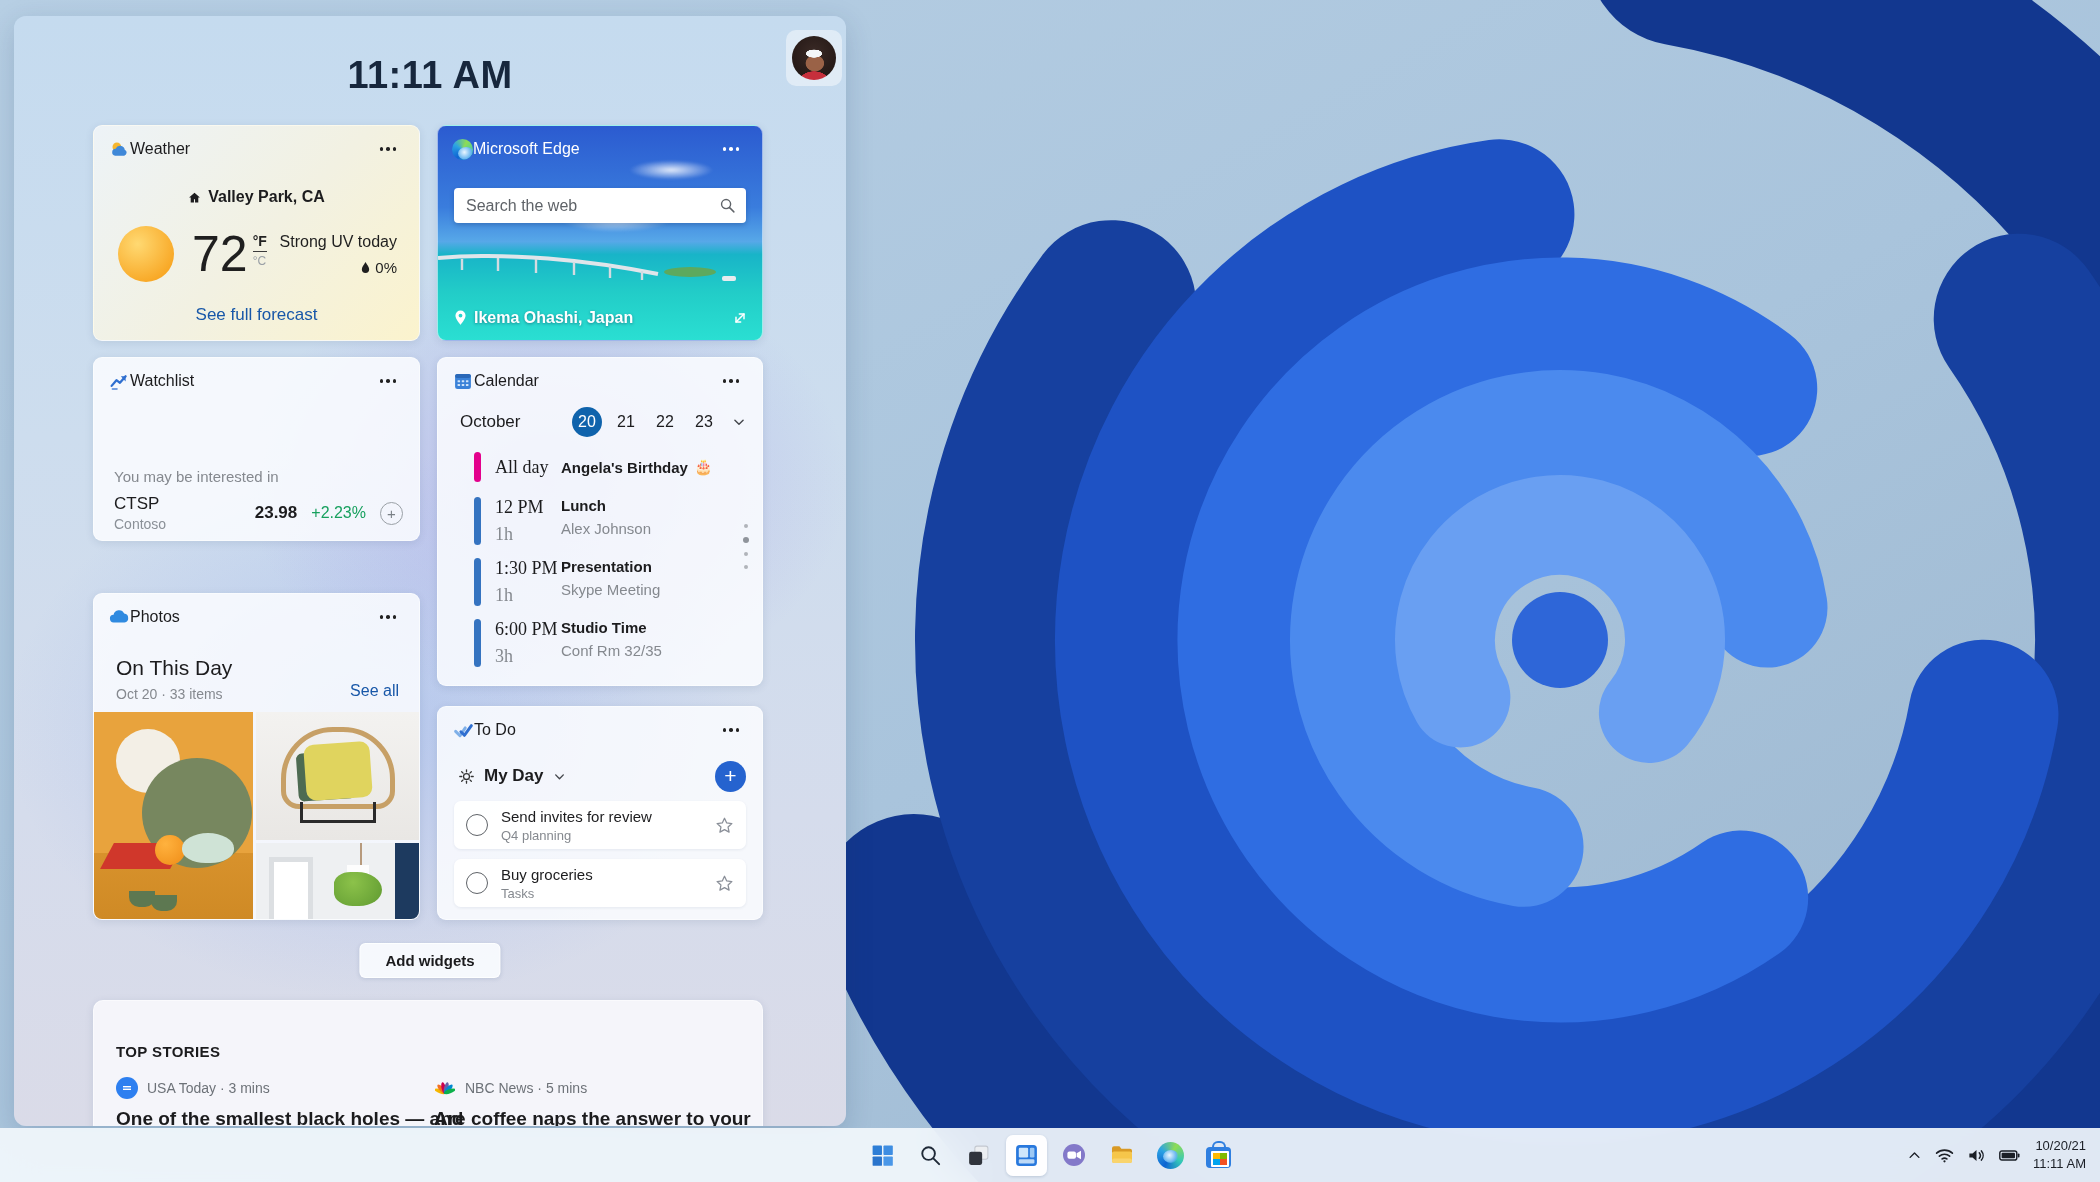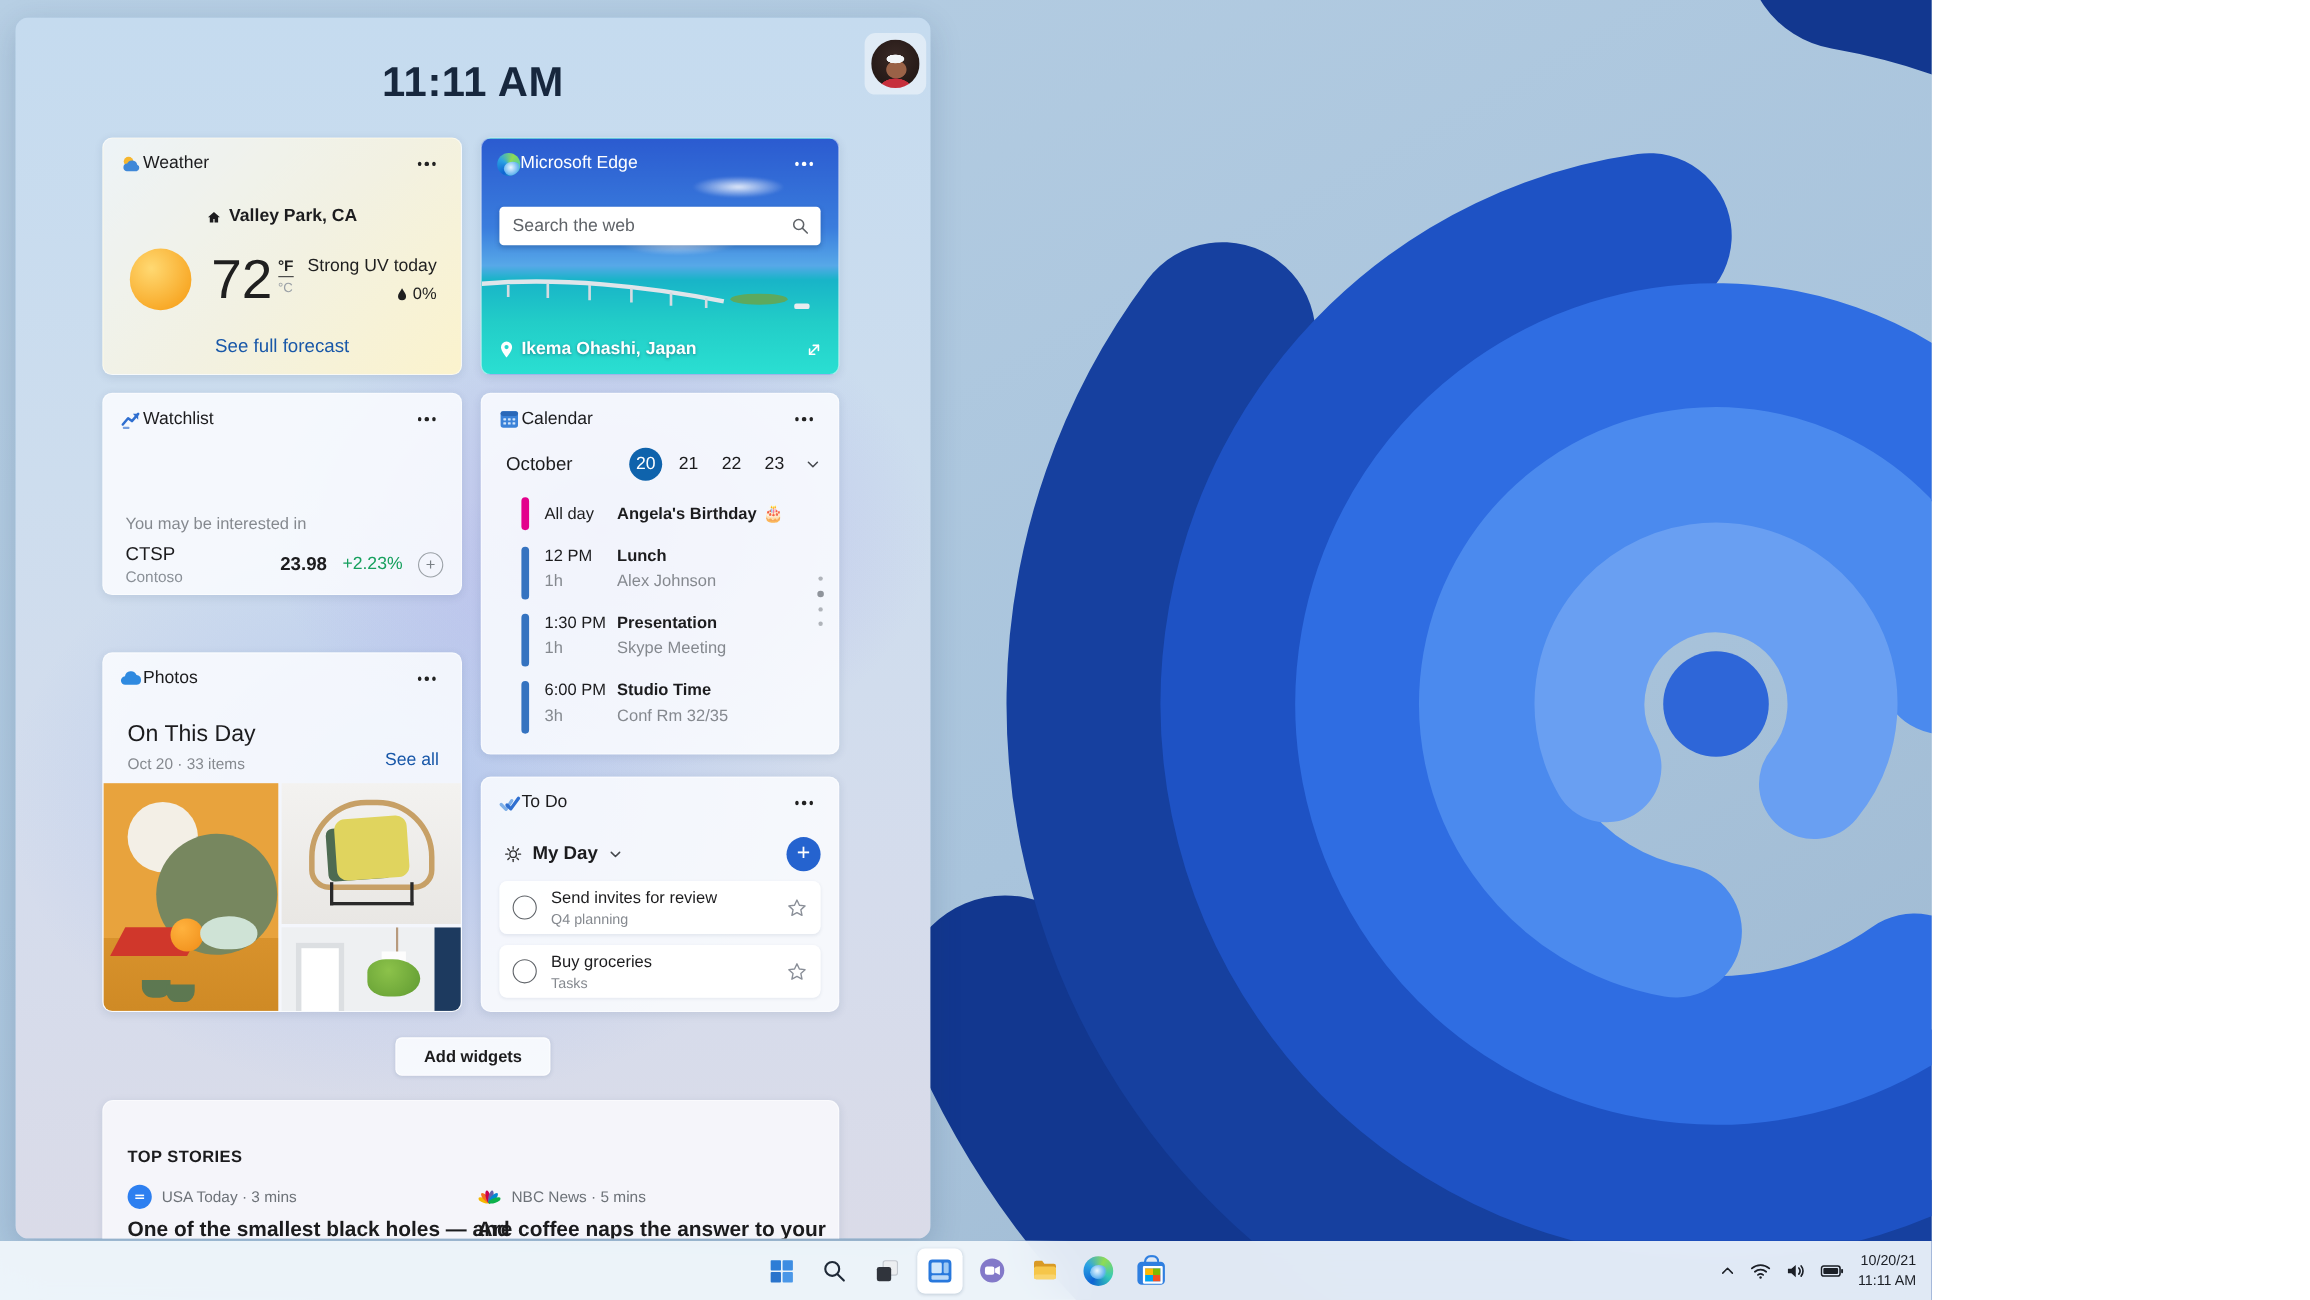--- a/index.html
+++ b/index.html
@@ -1,17 +1,17 @@
 <!DOCTYPE html>
 <html><head>
 <meta charset="utf-8">
 <style>
   html,body{margin:0;padding:0;width:2100px;height:1182px;overflow:hidden;
     font-family:"Liberation Sans","DejaVu Sans",sans-serif;-webkit-font-smoothing:antialiased;}
-  .screen{position:relative;width:1756px;height:1182px;overflow:hidden;background:#a9c4dc;}
+  .screen{position:relative;width:2100px;height:1182px;overflow:hidden;background:#a9c4dc;}
   .wallpaper{position:absolute;inset:0;}
   
   .widgets-panel{position:absolute;left:14px;top:16px;width:832px;height:1110px;border-radius:12px;
     background:
       radial-gradient(430px 320px at 64% 42%, rgba(146,126,230,0.33), rgba(146,126,230,0) 70%),
       radial-gradient(520px 380px at 44% 64%, rgba(108,146,238,0.28), rgba(108,146,238,0) 72%),
       linear-gradient(180deg,#c5dbef 0%,#cdddee 38%,#d5dcec 72%,#dadbe8 100%);
     backdrop-filter:blur(26px) saturate(1.15);box-shadow:0 8px 28px rgba(20,50,90,.18);overflow:hidden;}
   .clock{position:absolute;top:38px;left:0;width:100%;text-align:center;font-size:38px;font-weight:700;
     color:#17273d;letter-spacing:.5px;}
@@ -89,21 +89,21 @@
   .cal-dates{margin-left:auto;display:flex;align-items:center;gap:9px;}
   .cal-d{width:30px;height:30px;border-radius:50%;display:flex;align-items:center;justify-content:center;
     font-size:16px;color:#1c1c1e;cursor:pointer;}
   .cal-d.sel{background:#0f63ac;color:#fff;}
   .cal-chev{margin-left:4px;display:flex;cursor:pointer;}
   .events{position:absolute;left:36px;top:92px;right:10px;}
   .ev{display:flex;margin-bottom:13px;}
   .ev .bar{width:7px;border-radius:4px;flex:0 0 auto;}
   .ev .bar.pink{background:#e3008c;}
   .ev .bar.blue{background:#3573c0;}
-  .ev .tcol{width:66px;margin-left:14px;font-size:15px;color:#1c1c1e;}
+  .ev .tcol{width:66px;margin-left:14px;font-size:18px;color:#1c1c1e;font-family:Liberation Serif, serif;}
   .ev .tcol .dur{color:#85898f;margin-top:6px;}
   .ev .body{font-size:15px;}
   .ev .body .ti{font-weight:700;color:#1c1c1e;}
   .ev .body .su{color:#85898f;margin-top:6px;}
   .ev.oneline{height:34px;align-items:center;}
   .ev.two .bar{height:48px;}
   .ev.oneline .bar{height:30px;}
   .scrolldots{position:absolute;right:13px;top:166px;display:flex;flex-direction:column;align-items:center;gap:9px;}
   .scrolldots b{width:4px;height:4px;border-radius:50%;background:#b0b4ba;}
   .scrolldots b.big{width:6px;height:6px;background:#8f949b;}

